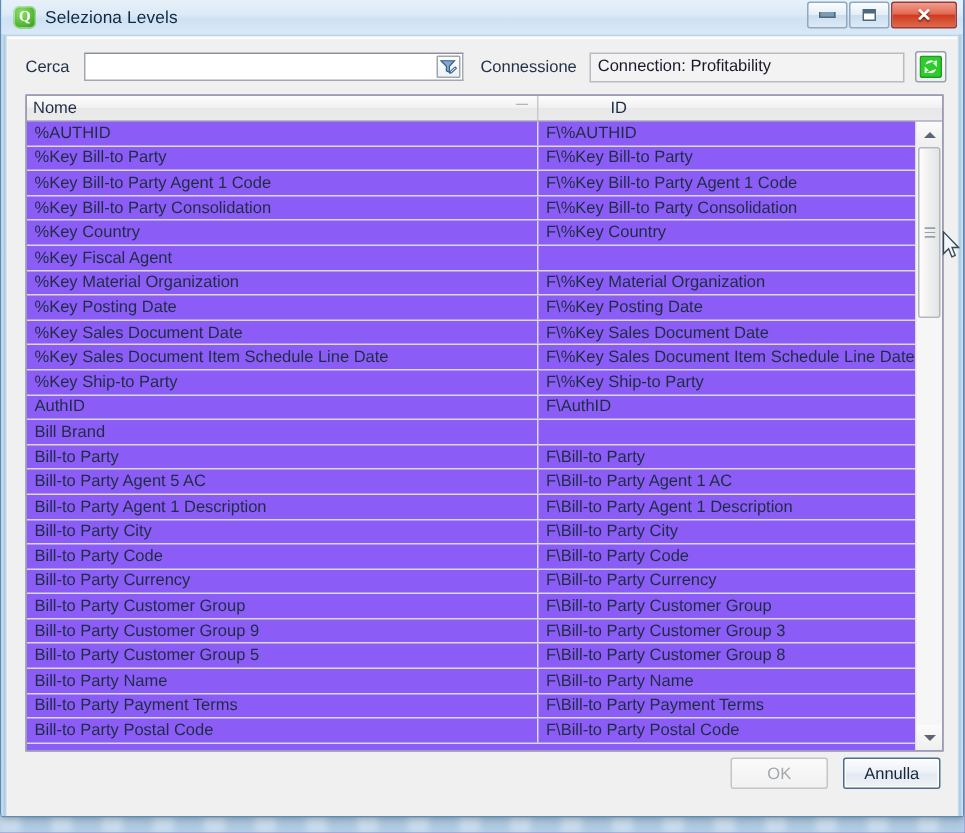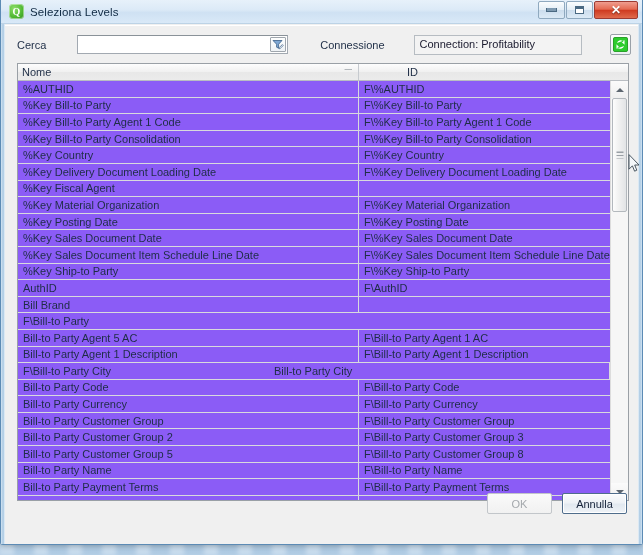--- a/index.html
+++ b/index.html
@@ -171,21 +171,20 @@
     border-top: 1px solid #ffffff;
   }
 
   
   #toolbar-row {
     height: 30px;
     display: flex;
     align-items: center;
     padding: 7px 6px 0 12px;
     box-sizing: border-box;
-    gap: 21px;
   }
   .field-label {
     font-size: 11px;
     color: #23324a;
     white-space: nowrap;
   }
   #search-wrap {
     position: relative;
     flex: 1 1 auto;
     margin-left: 10px;
@@ -398,21 +397,21 @@
         #9aa0a6 0, #9aa0a6 1px, transparent 1px, transparent 3px,
         #9aa0a6 3px, #9aa0a6 4px, transparent 4px, transparent 6px,
         #9aa0a6 6px, #9aa0a6 7px);
   }
 
   
   #footer-bar {
     position: absolute;
     left: 0;
     right: 0;
-    bottom: 12px;
+    bottom: 0;
     height: 42px;
     display: flex;
     align-items: flex-start;
     justify-content: flex-end;
     padding: 4px 11px 0 0;
     box-sizing: border-box;
   }
   .dlg-btn {
     width: 65px;
     height: 21px;
@@ -532,24 +531,20 @@
             </div>
             <div class="grid-row">
               <div class="grid-cell col-name">%Key Bill-to Party Consolidation</div>
               <div class="grid-cell col-id">F\%Key Bill-to Party Consolidation</div>
             </div>
             <div class="grid-row">
               <div class="grid-cell col-name">%Key Country</div>
               <div class="grid-cell col-id">F\%Key Country</div>
             </div>
             <div class="grid-row">
-              <div class="grid-cell col-name">%Key Delivery Document Loading Date</div>
-              <div class="grid-cell col-id">F\%Key Delivery Document Loading Date</div>
-            </div>
-            <div class="grid-row">
               <div class="grid-cell col-name">%Key Fiscal Agent</div>
             </div>
             <div class="grid-row">
               <div class="grid-cell col-name">%Key Material Organization</div>
               <div class="grid-cell col-id">F\%Key Material Organization</div>
             </div>
             <div class="grid-row">
               <div class="grid-cell col-name">%Key Posting Date</div>
               <div class="grid-cell col-id">F\%Key Posting Date</div>
             </div>
@@ -566,48 +561,49 @@
               <div class="grid-cell col-id">F\%Key Ship-to Party</div>
             </div>
             <div class="grid-row">
               <div class="grid-cell col-name">AuthID</div>
               <div class="grid-cell col-id">F\AuthID</div>
             </div>
             <div class="grid-row">
               <div class="grid-cell col-name">Bill Brand</div>
             </div>
             <div class="grid-row">
+              <div class="grid-cell col-name">Bill-to Party</div>
               <div class="grid-cell col-id">F\Bill-to Party</div>
             </div>
             <div class="grid-row">
               <div class="grid-cell col-name">Bill-to Party Agent 5 AC</div>
               <div class="grid-cell col-id">F\Bill-to Party Agent 1 AC</div>
             </div>
             <div class="grid-row">
               <div class="grid-cell col-name">Bill-to Party Agent 1 Description</div>
               <div class="grid-cell col-id">F\Bill-to Party Agent 1 Description</div>
             </div>
             <div class="grid-row">
+              <div class="grid-cell col-name">Bill-to Party City</div>
               <div class="grid-cell col-id">F\Bill-to Party City</div>
-              <div class="grid-cell col-name">Bill-to Party City</div>
             </div>
             <div class="grid-row">
               <div class="grid-cell col-name">Bill-to Party Code</div>
               <div class="grid-cell col-id">F\Bill-to Party Code</div>
             </div>
             <div class="grid-row">
               <div class="grid-cell col-name">Bill-to Party Currency</div>
               <div class="grid-cell col-id">F\Bill-to Party Currency</div>
             </div>
             <div class="grid-row">
               <div class="grid-cell col-name">Bill-to Party Customer Group</div>
               <div class="grid-cell col-id">F\Bill-to Party Customer Group</div>
             </div>
             <div class="grid-row">
-              <div class="grid-cell col-name">Bill-to Party Customer Group 2</div>
+              <div class="grid-cell col-name">Bill-to Party Customer Group 9</div>
               <div class="grid-cell col-id">F\Bill-to Party Customer Group 3</div>
             </div>
             <div class="grid-row">
               <div class="grid-cell col-name">Bill-to Party Customer Group 5</div>
               <div class="grid-cell col-id">F\Bill-to Party Customer Group 8</div>
             </div>
             <div class="grid-row">
               <div class="grid-cell col-name">Bill-to Party Name</div>
               <div class="grid-cell col-id">F\Bill-to Party Name</div>
             </div>

